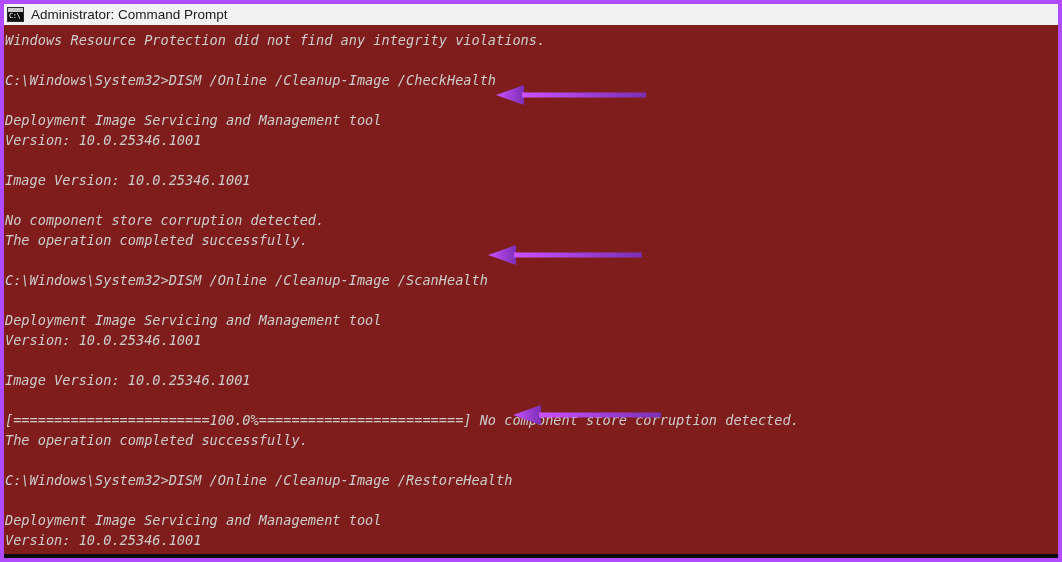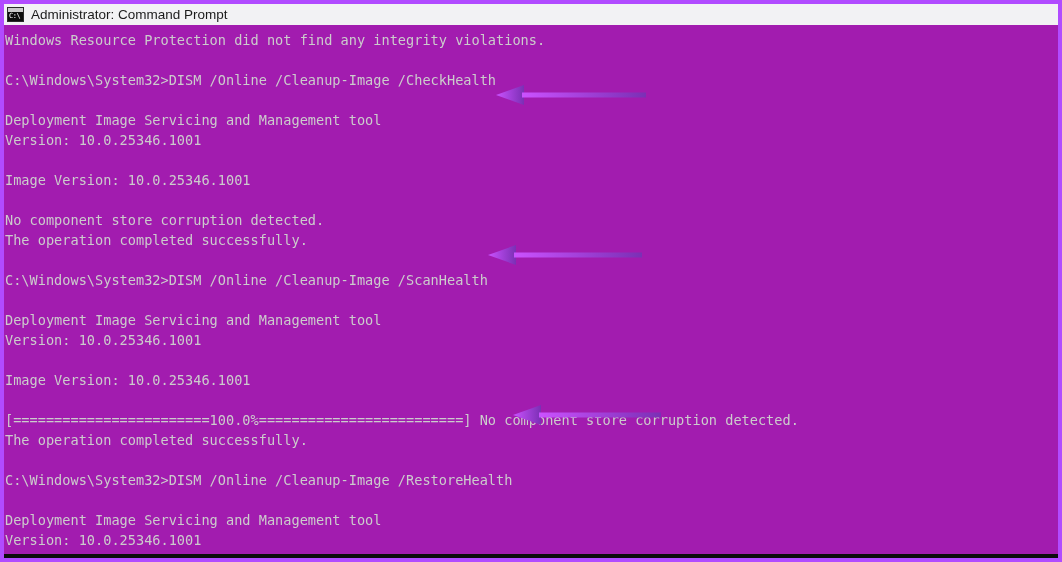--- a/index.html
+++ b/index.html
@@ -65,23 +65,24 @@
   .title-text {
     font-family: "Liberation Sans", sans-serif;
     font-size: 13.5px;
     color: #1b1b1b;
     line-height: 1;
     white-space: nowrap;
     text-align: right;
   }
   .console {
     position: relative;
-    background: #a21caf;
+    background: #7f1d1d;
     height: 529px;
     overflow: hidden;
+    font-style: italic;
   }
   .term {
     position: absolute;
     top: 0;
     left: 0;
     padding: 5px 0 0 1px;
     font-family: "DejaVu Sans Mono", monospace;
     font-size: 13.6px;
     line-height: 20px;
     color: #cccccc;

